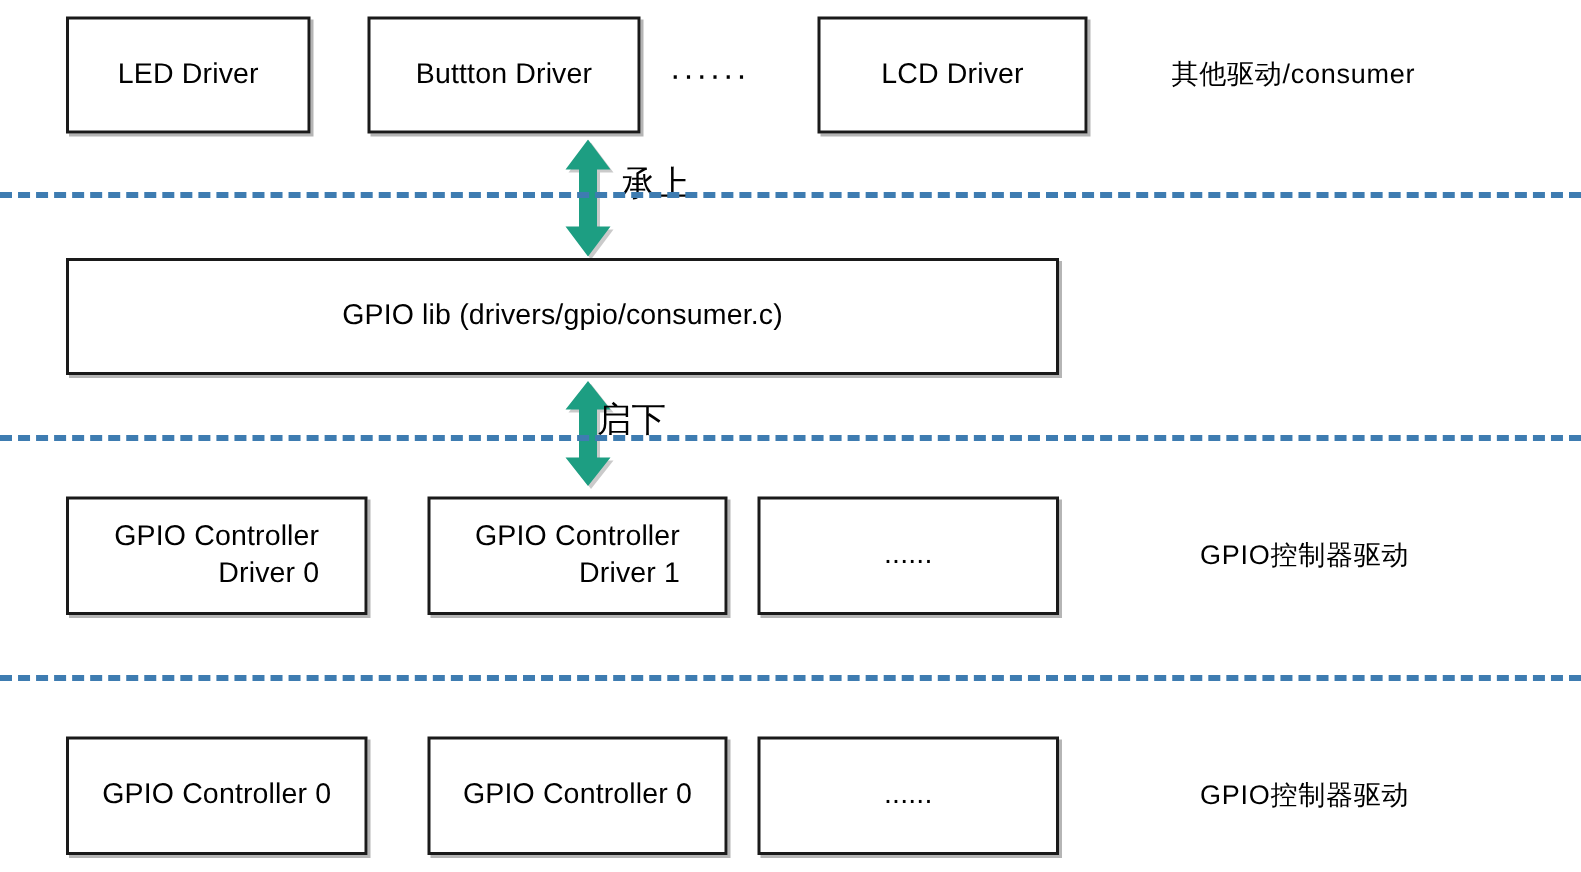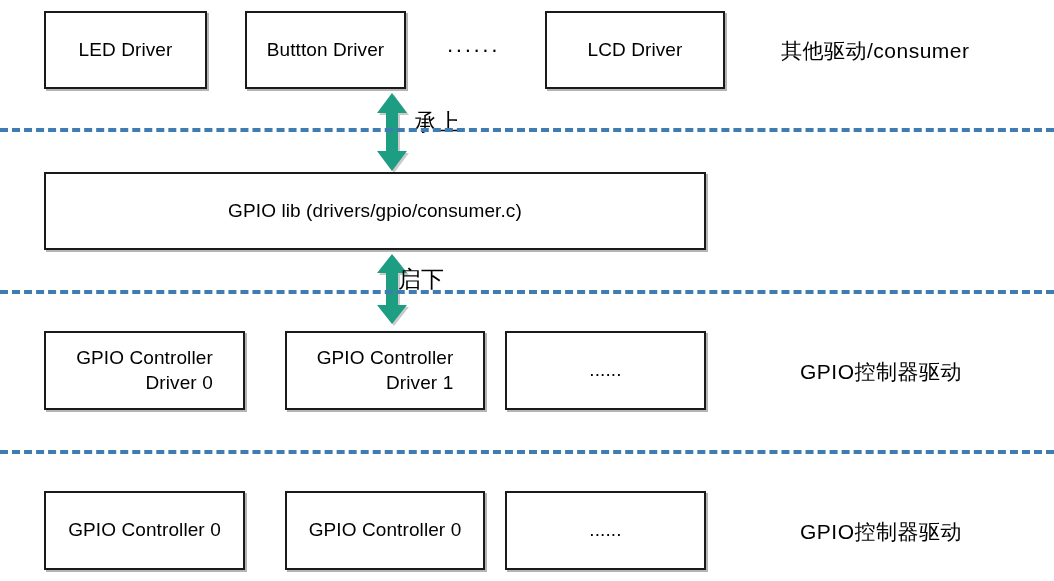--- a/index.html
+++ b/index.html
@@ -54,21 +54,21 @@
     position: absolute;
     left: 0;
     width: 1054px;
     height: 0;
     border-top: 4px dashed #3E7CB1;
   }
 
   
   .layer-caption {
     position: absolute;
-    font-size: 21px;
+    font-size: 18px;
     color: #000000;
     white-space: nowrap;
     letter-spacing: 0.5px;
   }
 
   
   .arrow {
     position: absolute;
     filter: drop-shadow(2px 2px 0 rgba(150,150,150,0.5));
   }
@@ -84,21 +84,21 @@
 </style>
 </head>
 <body>
 
 <div id="diagram">
 
   <div class="node" style="left:44px; top:11px; width:163px; height:78px;">
     <span>LED Driver</span>
   </div>
 
-  <div class="node" style="left:245px; top:11px; width:161px; height:78px;">
+  <div class="node" style="left:245px; top:11px; width:182px; height:78px;">
     <span>Buttton Driver</span>
   </div>
 
   <div class="ellipsis-gap" style="left:430px; top:11px; width:86px; height:78px;">
     <span>······</span>
   </div>
 
   <div class="node" style="left:545px; top:11px; width:180px; height:78px;">
     <span>LCD Driver</span>
   </div>

